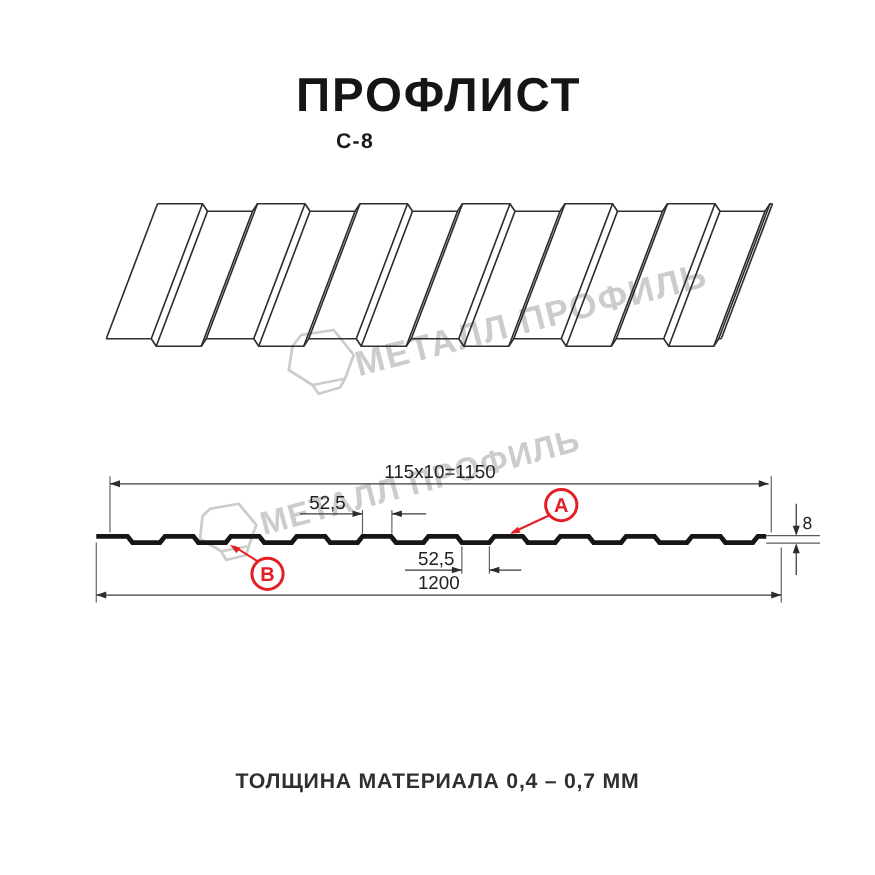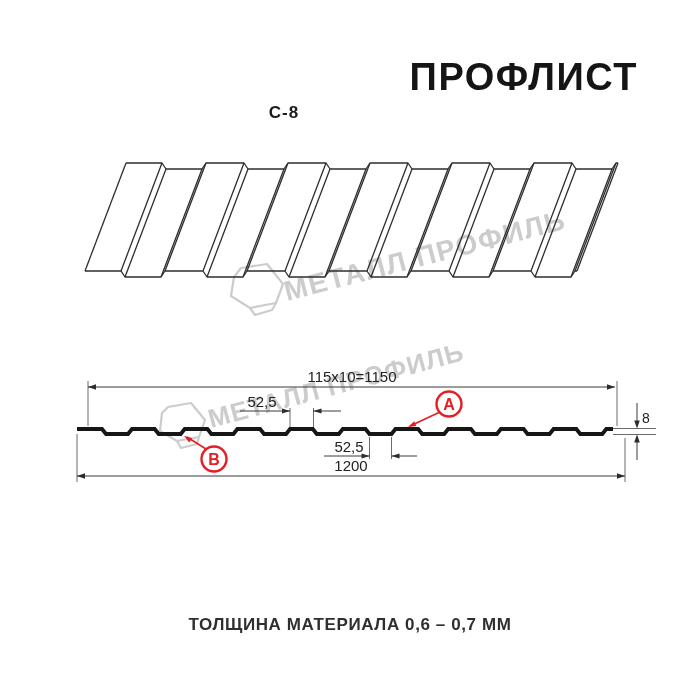--- a/index.html
+++ b/index.html
@@ -1,19 +1,19 @@
 <!DOCTYPE html>
 <html><head>
 <meta charset="utf-8">
 <style>
   html,body{margin:0;padding:0;background:#fff;}
   .page{position:relative;width:700px;height:700px;background:#ffffff;overflow:hidden;
         font-family:"Liberation Sans", sans-serif;}
-  .title{position:absolute;top:56px;left:0;width:638px;text-align:right;
-         font-size:38px;font-weight:800;letter-spacing:1.5px;color:#151515;}
+  .title{position:absolute;top:56px;left:0;width:638px;text-align:center;
+         font-size:38px;font-weight:800;letter-spacing:1.5px;color:#151515;padding-left:32px;}
   .subtitle{position:absolute;top:103px;left:0;width:568px;text-align:center;
          font-size:17px;font-weight:700;letter-spacing:1px;color:#1b1b1b;}
   .footer{position:absolute;top:615px;left:0;width:700px;text-align:center;
          font-size:17px;font-weight:600;letter-spacing:0.6px;color:#2f2f2f;}
   svg{position:absolute;left:0;top:0;}
   .sheet-line{stroke:#2e2e2e;stroke-width:1.3;fill:none;stroke-linejoin:round;}
   .profile-line{stroke:#161616;stroke-width:3.8;fill:none;stroke-linejoin:miter;}
   .dim-line{stroke:#3a3a3a;stroke-width:1;fill:none;}
   .ext-line{stroke:#5a5a5a;stroke-width:0.9;fill:none;}
   .dim-arrow{fill:#2c2c2c;stroke:none;}
@@ -120,14 +120,14 @@
 
       <g>
         <line class="red-leader" x1="206" y1="449" x2="187" y2="437"></line>
         <polygon class="red-arrow" points="184,435.8 192.2,438.2 189.2,442.6"></polygon>
         <circle class="red-circle" cx="214" cy="459" r="12.5"></circle>
         <text class="red-letter" x="214" y="464.5">В</text>
       </g>
     </g>
   </svg>
 
-  <div class="footer">ТОЛЩИНА МАТЕРИАЛА 0,6 – 0,7 ММ</div>
+  <div class="footer">ТОЛЩИНА МАТЕРИАЛА 0,4 – 0,7 ММ</div>
 </div>
 
 </body></html>

